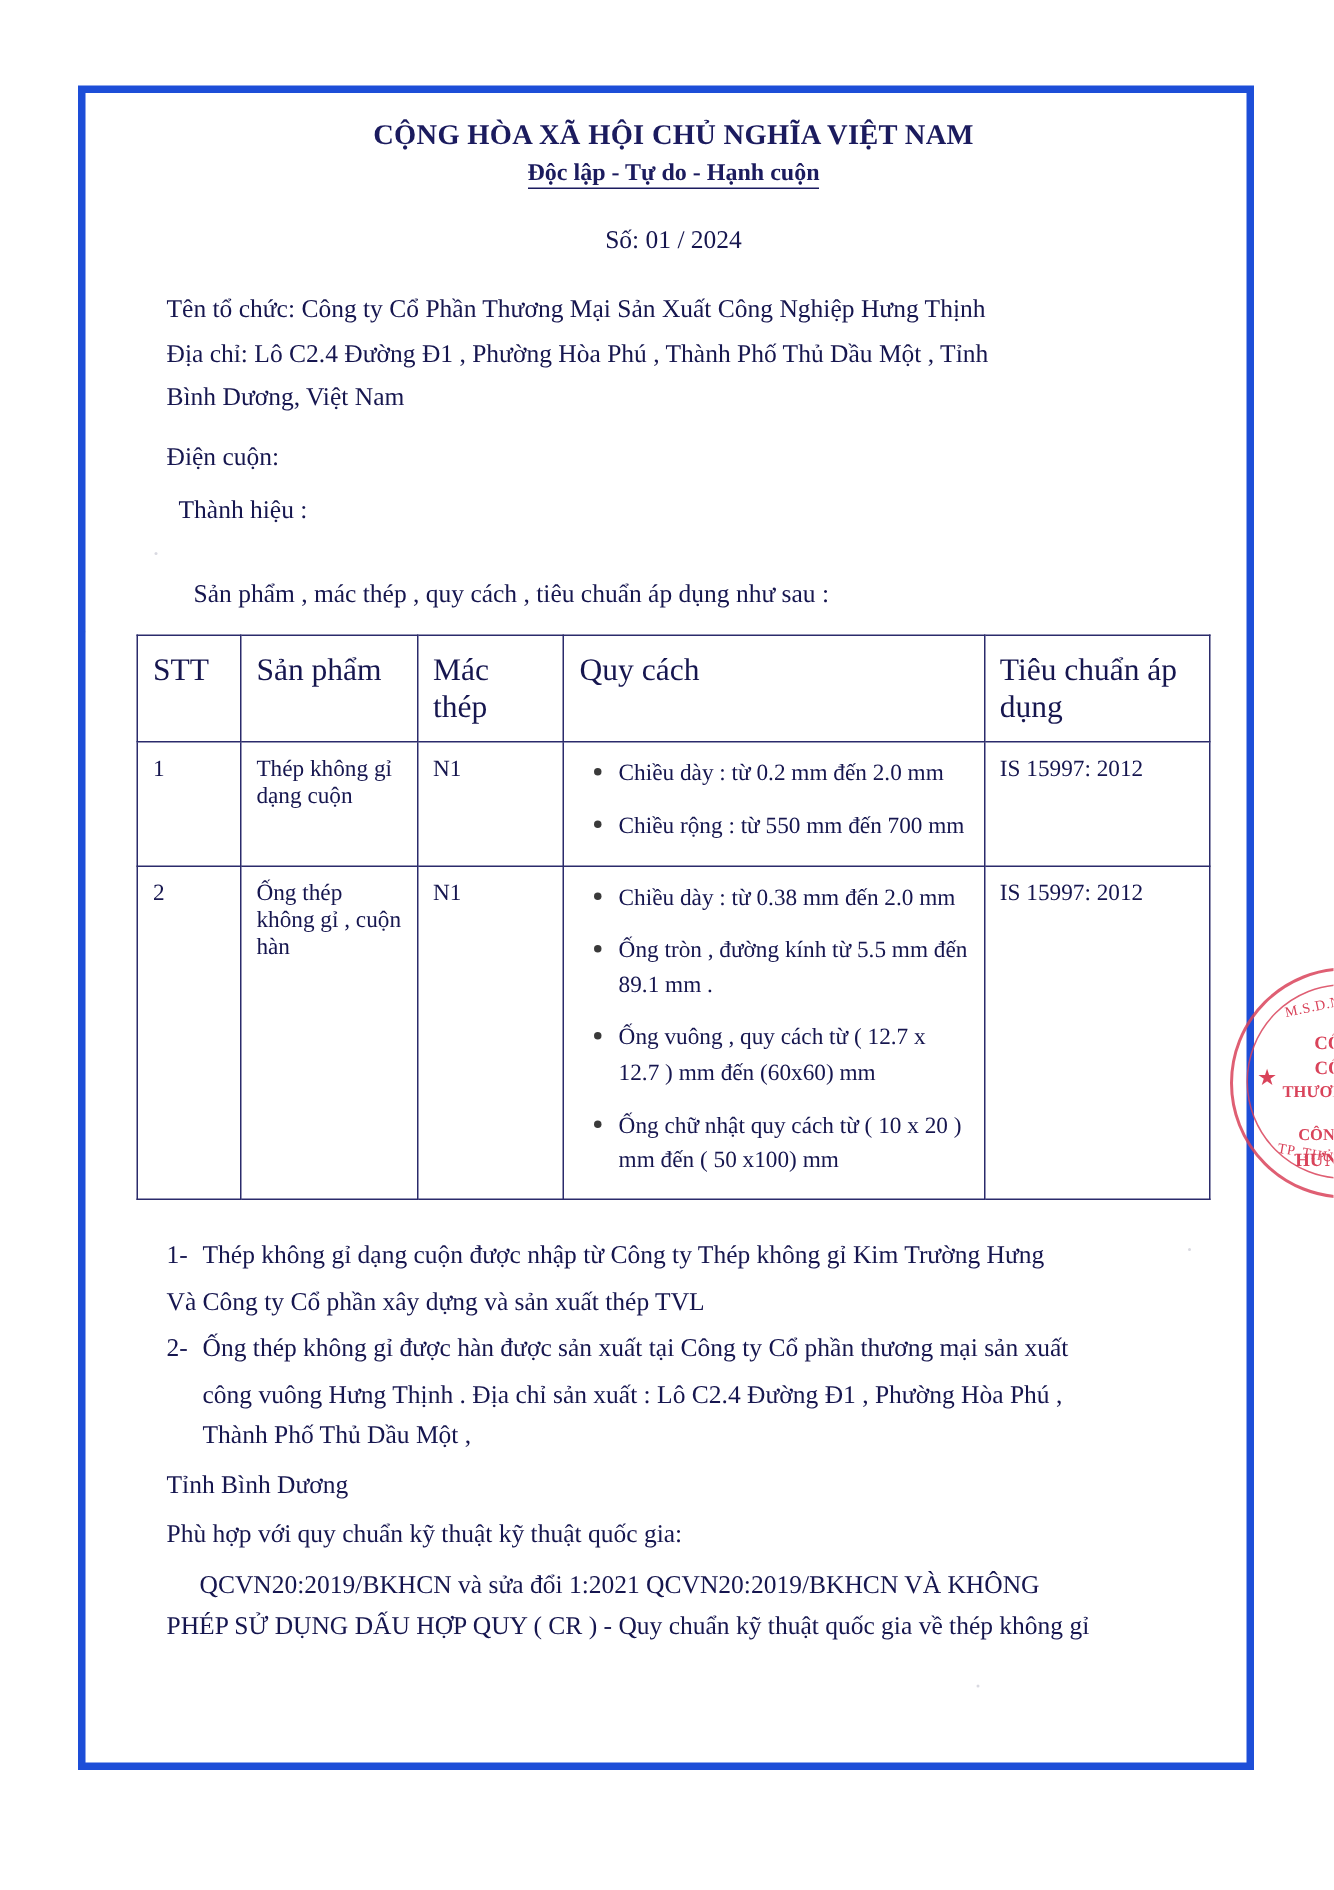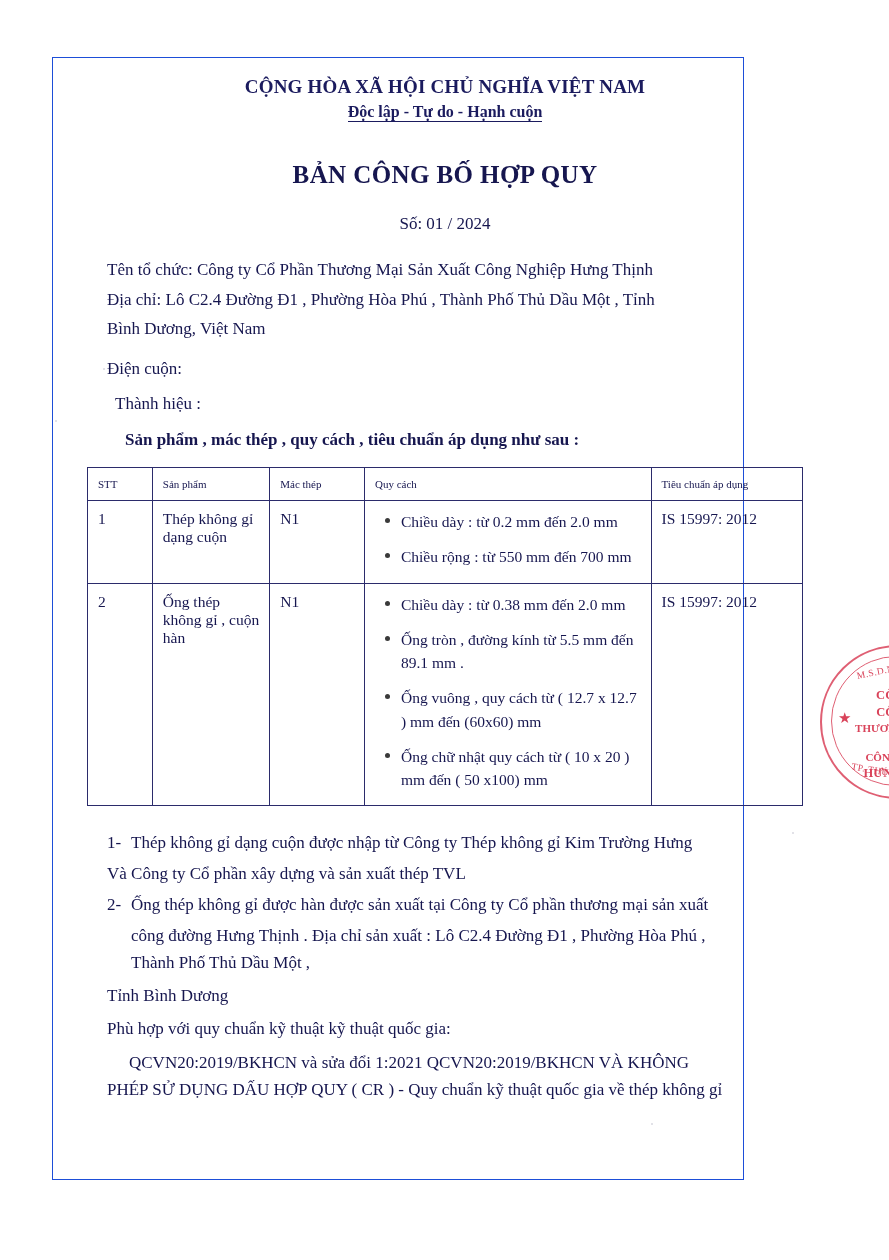--- a/index.html
+++ b/index.html
@@ -14,23 +14,23 @@
     font-family: "Liberation Serif", "DejaVu Serif", serif;
     color: #1a1a2e;
     overflow: hidden;
   }
 
   
   .page-frame {
     position: absolute;
     left: 52px;
     top: 57px;
-    width: 692px;
+    width: 784px;
     height: 1123px;
-    border: 1px solid #1d4ed8;
+    border: 5px solid #1d4ed8;
     box-sizing: border-box;
   }
 
   .content {
     position: absolute;
     left: 0;
     top: 0;
     width: 784px;
     padding: 0;
     box-sizing: border-box;
@@ -79,41 +79,41 @@
     padding-right: 40px;
     font-size: 17px;
     line-height: 1.62;
     color: #16164f;
   }
   .org-block .line { margin-bottom: 2px; }
   .phone-row { margin-top: 12px; }
   .product-row { margin-top: 14px; padding-left: 8px; }
   .product-row b { font-weight: bold; font-size: 17.5px; letter-spacing: .2px;}
   .brand-row { margin-top: 8px; padding-left: 8px; }
-  .spec-lead { margin-top: 8px; padding-left: 18px; font-weight: bold; }
+  .spec-lead { margin-top: 28px; padding-left: 18px; }
 
   
   table.spec {
     margin: 14px auto 0 auto;
     width: 716px;
     border-collapse: collapse;
     font-size: 15.5px;
     color: #16164f;
   }
   table.spec th, table.spec td {
     border: 1px solid #2b2b6b;
     vertical-align: top;
     padding: 9px 10px 12px 10px;
     font-weight: normal;
     text-align: left;
   }
   table.spec thead th {
     padding-top: 10px;
     padding-bottom: 10px;
-    font-size: 11px;
+    font-size: 21px;
   }
   .col-stt { width: 52px; text-align: center; }
   .col-prod { width: 116px; }
   .col-mac { width: 92px; text-align: center; }
   .col-quy { width: 330px; }
   .col-std { width: 160px; }
   td.c-stt { text-align: center; }
   td.c-mac { text-align: center; }
   .just { text-align: justify; text-justify: inter-word; }
   ul.bullets {
@@ -231,21 +231,20 @@
 <div class="speck" style="left:103px;top:368px;width:2px;height:2px;"></div>
 <div class="speck" style="left:792px;top:832px;width:2px;height:2px;"></div>
 <div class="speck" style="left:651px;top:1123px;width:2px;height:2px;"></div>
 
 <div class="page-frame">
   <div class="content">
 
     <div class="natl-title">CỘNG HÒA XÃ HỘI CHỦ NGHĨA VIỆT NAM</div>
     <div class="natl-sub"><span class="ul">Độc lập - Tự do - Hạnh cuộn</span></div>
 
-    <div class="doc-title">BẢN CÔNG BỐ HỢP QUY</div>
     <div class="doc-number">Số: 01 / 2024</div>
 
     <div class="org-block">
       <div class="line">
         <span>Tên tổ chức:</span>
         <span>Công ty Cổ Phần Thương Mại Sản Xuất Công Nghiệp Hưng Thịnh</span>
       </div>
       <div class="line">
         <span>Địa chỉ:</span>
         <span>Lô C2.4 Đường Đ1 , Phường Hòa Phú , Thành Phố Thủ Dầu Một , Tỉnh</span>
@@ -310,21 +309,21 @@
       <div class="note-item">
         <div class="note-num">1-</div>
         <div class="note-text">Thép không gỉ dạng cuộn được nhập từ Công ty Thép không gỉ Kim Trường Hưng</div>
       </div>
       <div>Và Công ty Cổ phần xây dựng và sản xuất thép TVL</div>
 
       <div class="note-item" style="margin-top:4px;">
         <div class="note-num">2-</div>
         <div class="note-text">Ống thép không gỉ được hàn được sản xuất tại Công ty Cổ phần thương mại sản xuất</div>
       </div>
-      <div class="note-cont">công đường Hưng Thịnh . Địa chỉ sản xuất : Lô C2.4 Đường Đ1 , Phường Hòa Phú ,</div>
+      <div class="note-cont">công vuông Hưng Thịnh . Địa chỉ sản xuất : Lô C2.4 Đường Đ1 , Phường Hòa Phú ,</div>
       <div class="note-cont">Thành Phố Thủ Dầu Một ,</div>
 
       <div class="plain-line">Tỉnh Bình Dương</div>
       <div class="plain-line">Phù hợp với quy chuẩn kỹ thuật kỹ thuật quốc gia:</div>
 
       <div class="closing">
         <span class="ind">QCVN20:2019/BKHCN và sửa đổi 1:2021  QCVN20:2019/BKHCN VÀ KHÔNG</span>
         <span>PHÉP SỬ DỤNG DẤU HỢP QUY ( CR ) -  Quy chuẩn kỹ thuật quốc gia về thép không gỉ</span>
       </div>
     </div>

